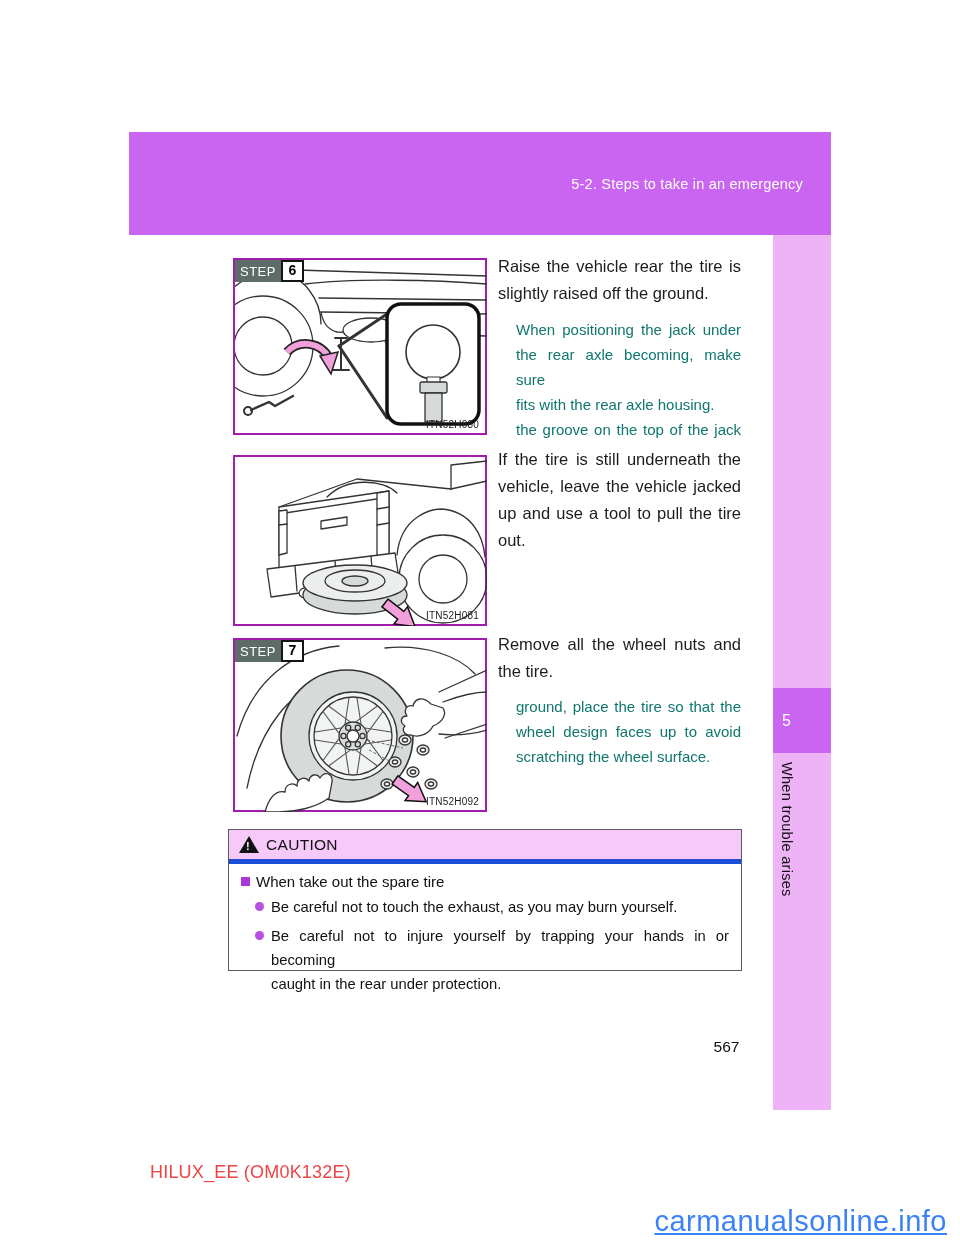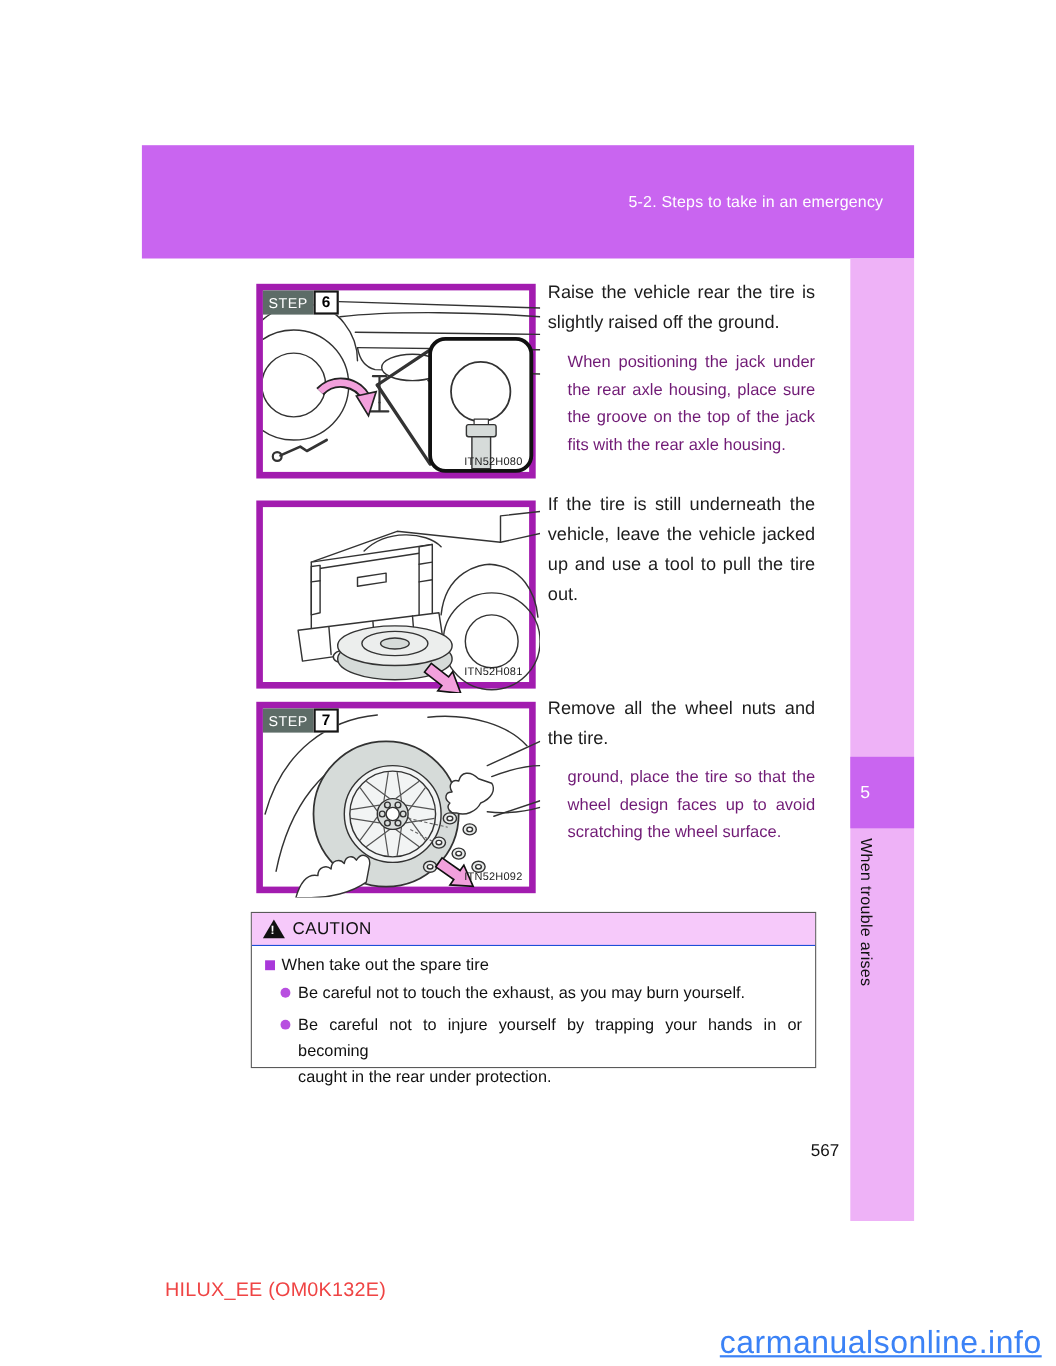--- a/index.html
+++ b/index.html
@@ -17,48 +17,48 @@
   .strip{position:absolute;left:773px;top:235px;width:58px;height:875px;background:#eeb2f7;}
   .chap-tab{
     position:absolute;left:773px;top:688px;width:58px;height:65px;background:#c965f0;
     display:flex;align-items:center;color:#fff;font-size:16px;padding-left:9px;box-sizing:border-box;
   }
   .chap-label{
     position:absolute;left:779px;top:762px;height:240px;
     writing-mode:vertical-rl;font-size:14.5px;color:#111;letter-spacing:.3px;
   }
   
-  .fig{position:absolute;left:233px;width:254px;background:#fff;border:6px solid #a21caf;box-sizing:border-box;}
+  .fig{position:absolute;left:233px;width:254px;background:#fff;border:2px solid #a21caf;box-sizing:border-box;}
   .fig svg{display:block;}
   .fig .cap{position:absolute;right:6px;bottom:3px;font-size:10px;color:#1c1c1c;letter-spacing:.2px;}
   .badge{position:absolute;left:0;top:0;display:flex;z-index:3;}
   .badge .st{background:#5d6c67;color:#fff;font-size:13px;letter-spacing:.5px;padding:4px 5px 3px 5px;line-height:15px;}
   .badge .num{background:#fff;border:2.5px solid #151515;color:#000;font-size:14px;font-weight:700;
     width:19px;line-height:17px;text-align:center;}
   
   .tcol{position:absolute;left:498px;width:243px;}
   .main-line{font-size:16.5px;line-height:27px;color:#1c1c1c;}
   .sub{margin-left:18px;width:225px;}
-  .sub-line{font-size:15px;line-height:25px;color:#701a75;}
+  .sub-line{font-size:15px;line-height:25px;color:#0f766e;}
   .j{text-align:justify;text-align-last:justify;}
   
   .caution{position:absolute;left:228px;top:829px;width:514px;height:142px;border:1px solid #5a5a5a;box-sizing:border-box;background:#fff;}
-  .caution-head{height:29px;background:#f6c9fa;border-bottom:1px solid #1d4ed8;display:flex;align-items:center;padding-left:10px;}
+  .caution-head{height:29px;background:#f6c9fa;border-bottom:5px solid #1d4ed8;display:flex;align-items:center;padding-left:10px;}
   .caution-head .ttl{font-size:15.5px;color:#111;margin-left:7px;letter-spacing:.3px;}
   .tri{width:0;height:0;border-left:10px solid transparent;border-right:10px solid transparent;border-bottom:17px solid #111;position:relative;}
   .tri:after{content:"!";position:absolute;left:-3px;top:3px;color:#fff;font-size:11px;font-weight:700;line-height:14px;}
   .caution-body{padding:9px 12px 0 12px;}
   .chead{display:flex;align-items:baseline;font-size:15px;font-weight:400;color:#111;}
   .sq{width:9px;height:9px;background:#a938da;margin-right:6px;flex:0 0 auto;align-self:center;}
   .cb{display:flex;margin-left:14px;margin-top:5px;}
   .dot{width:9px;height:9px;border-radius:50%;background:#b84fe0;margin:7px 7px 0 0;flex:0 0 auto;}
   .cb-lines{flex:1;}
   .cb-line{font-size:14.8px;line-height:24px;color:#111;}
   
-  .pagenum{position:absolute;left:690px;top:1038px;width:73px;text-align:right;font-size:15.5px;color:#111;}
+  .pagenum{position:absolute;left:690px;top:1038px;width:73px;text-align:center;font-size:15.5px;color:#111;}
   .footer{position:absolute;left:150px;top:1162px;font-size:18px;color:#ef4444;letter-spacing:.2px;}
   .watermark{position:absolute;right:13px;top:1205px;font-size:29px;color:#3b82f6;letter-spacing:.5px;text-decoration:underline;}
   .lineart{stroke:#333;stroke-width:1.3;fill:none;stroke-linecap:round;stroke-linejoin:round;}
 </style>
 </head>
 <body>
 
 <div class="page">
 
   <div class="band">
@@ -108,23 +108,23 @@
       </g>
     </svg>
     <div class="cap">ITN52H080</div>
   </div>
 
   <div class="tcol" style="top:253px;">
     <div class="main-line j">Raise the vehicle rear the tire is</div>
     <div class="main-line">slightly raised off the ground.</div>
     <div class="sub" style="margin-top:10px;">
       <div class="sub-line j">When positioning the jack under</div>
-      <div class="sub-line j">the rear axle housing, place sure</div>
+      <div class="sub-line j">the rear axle becoming, make sure</div>
+      <div class="sub-line">fits with the rear axle housing.</div>
       <div class="sub-line j">the groove on the top of the jack</div>
-      <div class="sub-line">fits with the rear axle housing.</div>
     </div>
   </div>
 
   <div class="fig" style="top:455px;height:171px;text-decoration:underline;">
     <svg width="252" height="169" viewBox="0 0 252 169">
       <g class="lineart">
         <path d="M44,50 L122,22 L216,32"></path>
         <path d="M216,32 L216,8 L252,4"></path>
         <path d="M216,32 L252,24"></path>
         <polygon points="44,50 154,34 154,102 44,118" fill="#fff"></polygon>

